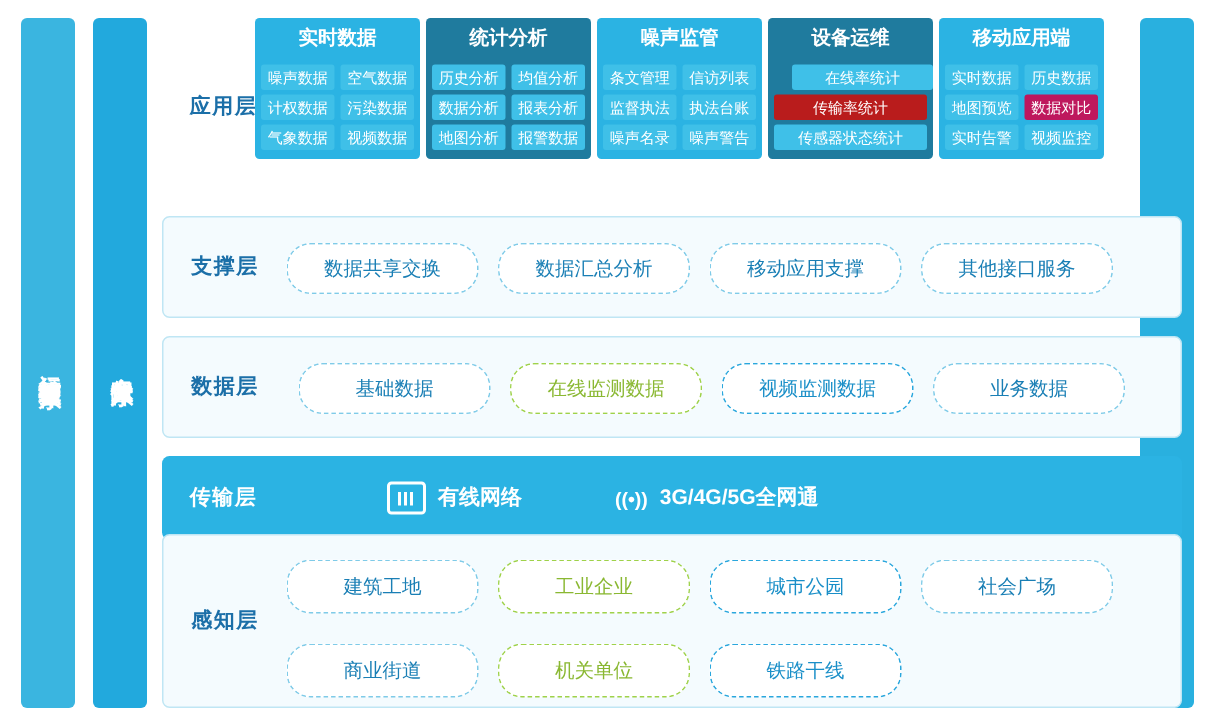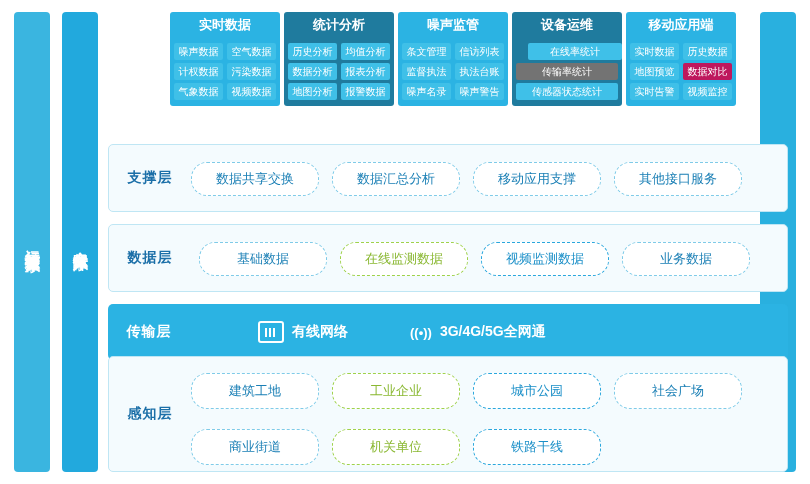--- a/index.html
+++ b/index.html
@@ -112,20 +112,21 @@
 
 <div class="canvas">
 
   <div class="side-bar side-left">运行维护与管理体系</div>
   <div class="side-bar side-mid">安全保障体系</div>
   <div class="side-bar side-right">保准规范体系</div>
 
   <div class="main">
 
     <div class="layer app-layer">
+      <div class="layer-title">应用层</div>
       <div class="app-cards">
           <div class="app-card" style="background: rgb(43, 179, 227);">
             <div class="head">实时数据</div>
             <div class="body">
               <div class="row">
                 <div class="cell" style="background: rgb(63, 192, 232);">噪声数据</div>
                 <div class="cell" style="background: rgb(63, 192, 232);">空气数据</div>
               </div>
               <div class="row">
                 <div class="cell" style="background: rgb(63, 192, 232);">计权数据</div>
@@ -171,21 +172,21 @@
               </div>
             </div>
           </div>
           <div class="app-card" style="background: rgb(31, 123, 158);">
             <div class="head">设备运维</div>
             <div class="body">
               <div class="row">
                 <div class="cell" style="background: rgb(63, 192, 232); width: 102px; margin-left: 16px;">在线率统计</div>
               </div>
               <div class="row">
-                <div class="cell" style="background: #737373; width: 102px;">传输率统计</div>
+                <div class="cell" style="background: #b91c1c; width: 102px;">传输率统计</div>
               </div>
               <div class="row">
                 <div class="cell" style="background: rgb(63, 192, 232); width: 102px;">传感器状态统计</div>
               </div>
             </div>
           </div>
           <div class="app-card" style="background: rgb(43, 179, 227);">
             <div class="head">移动应用端</div>
             <div class="body">
               <div class="row">

